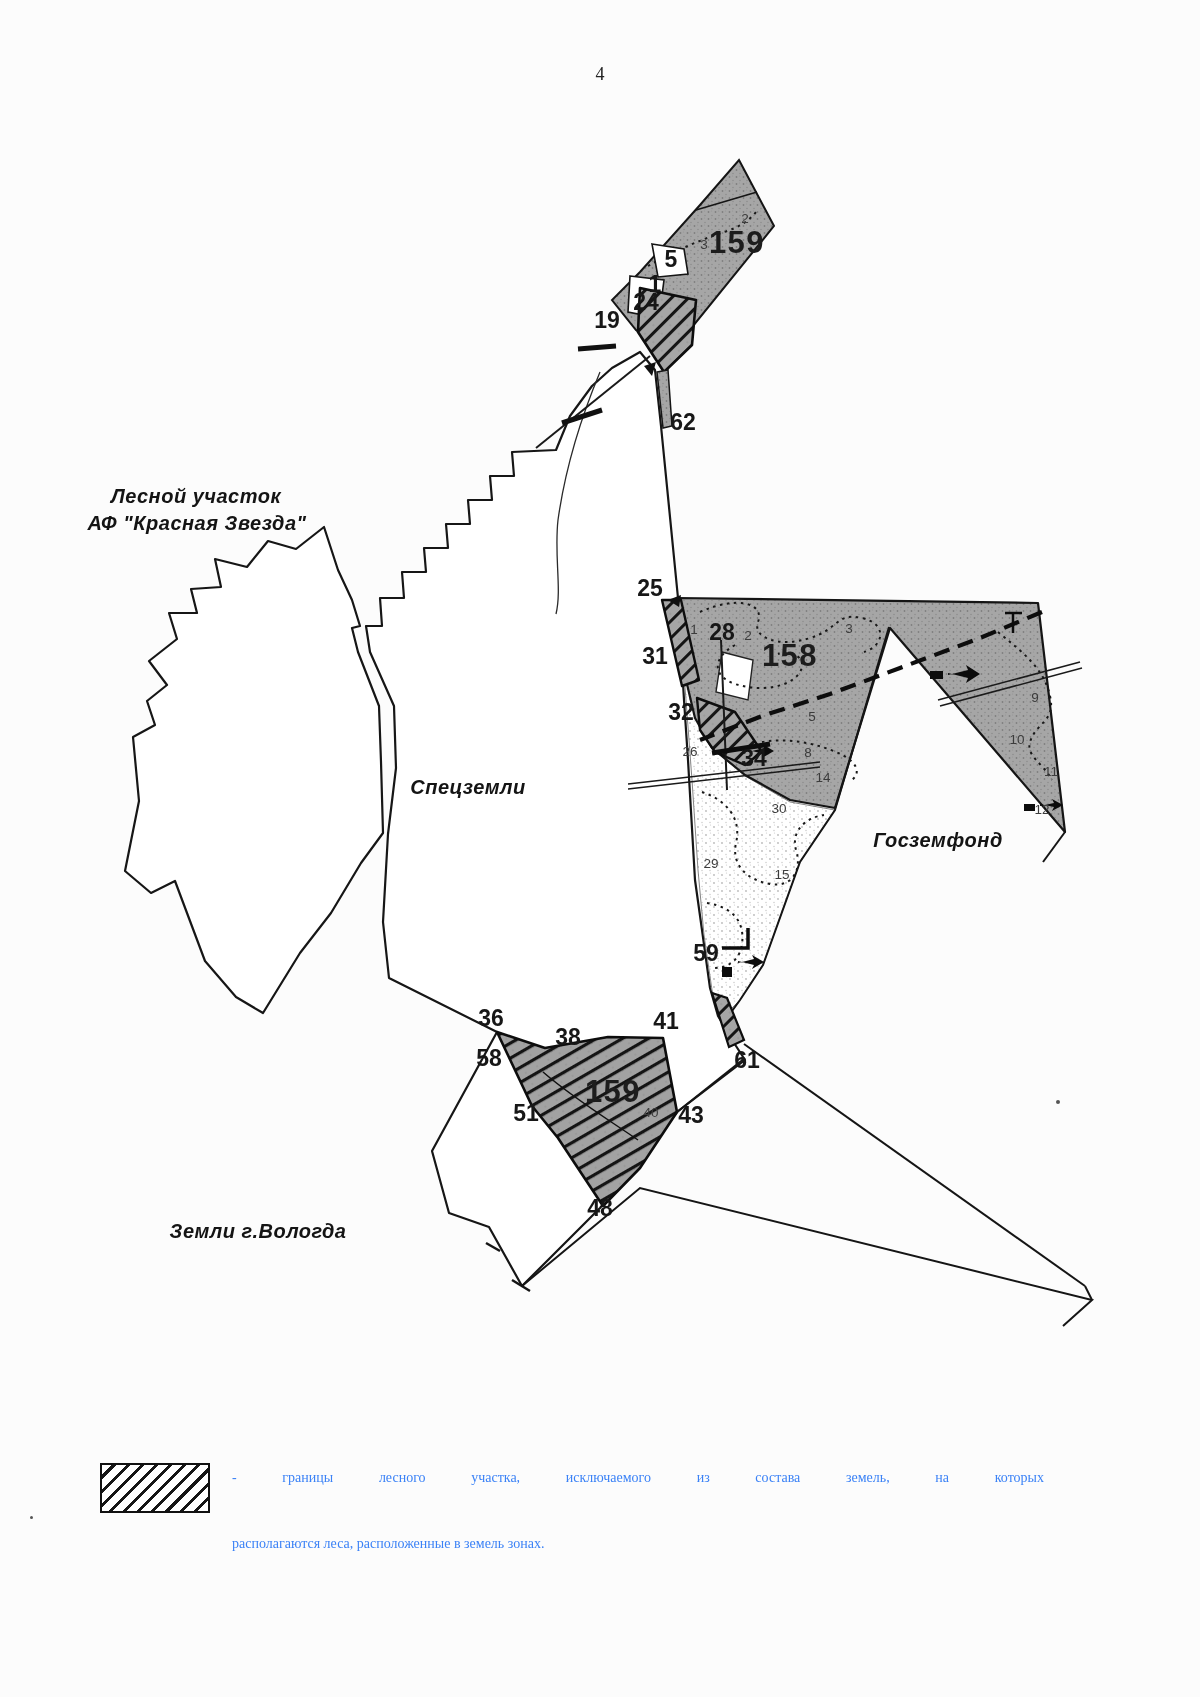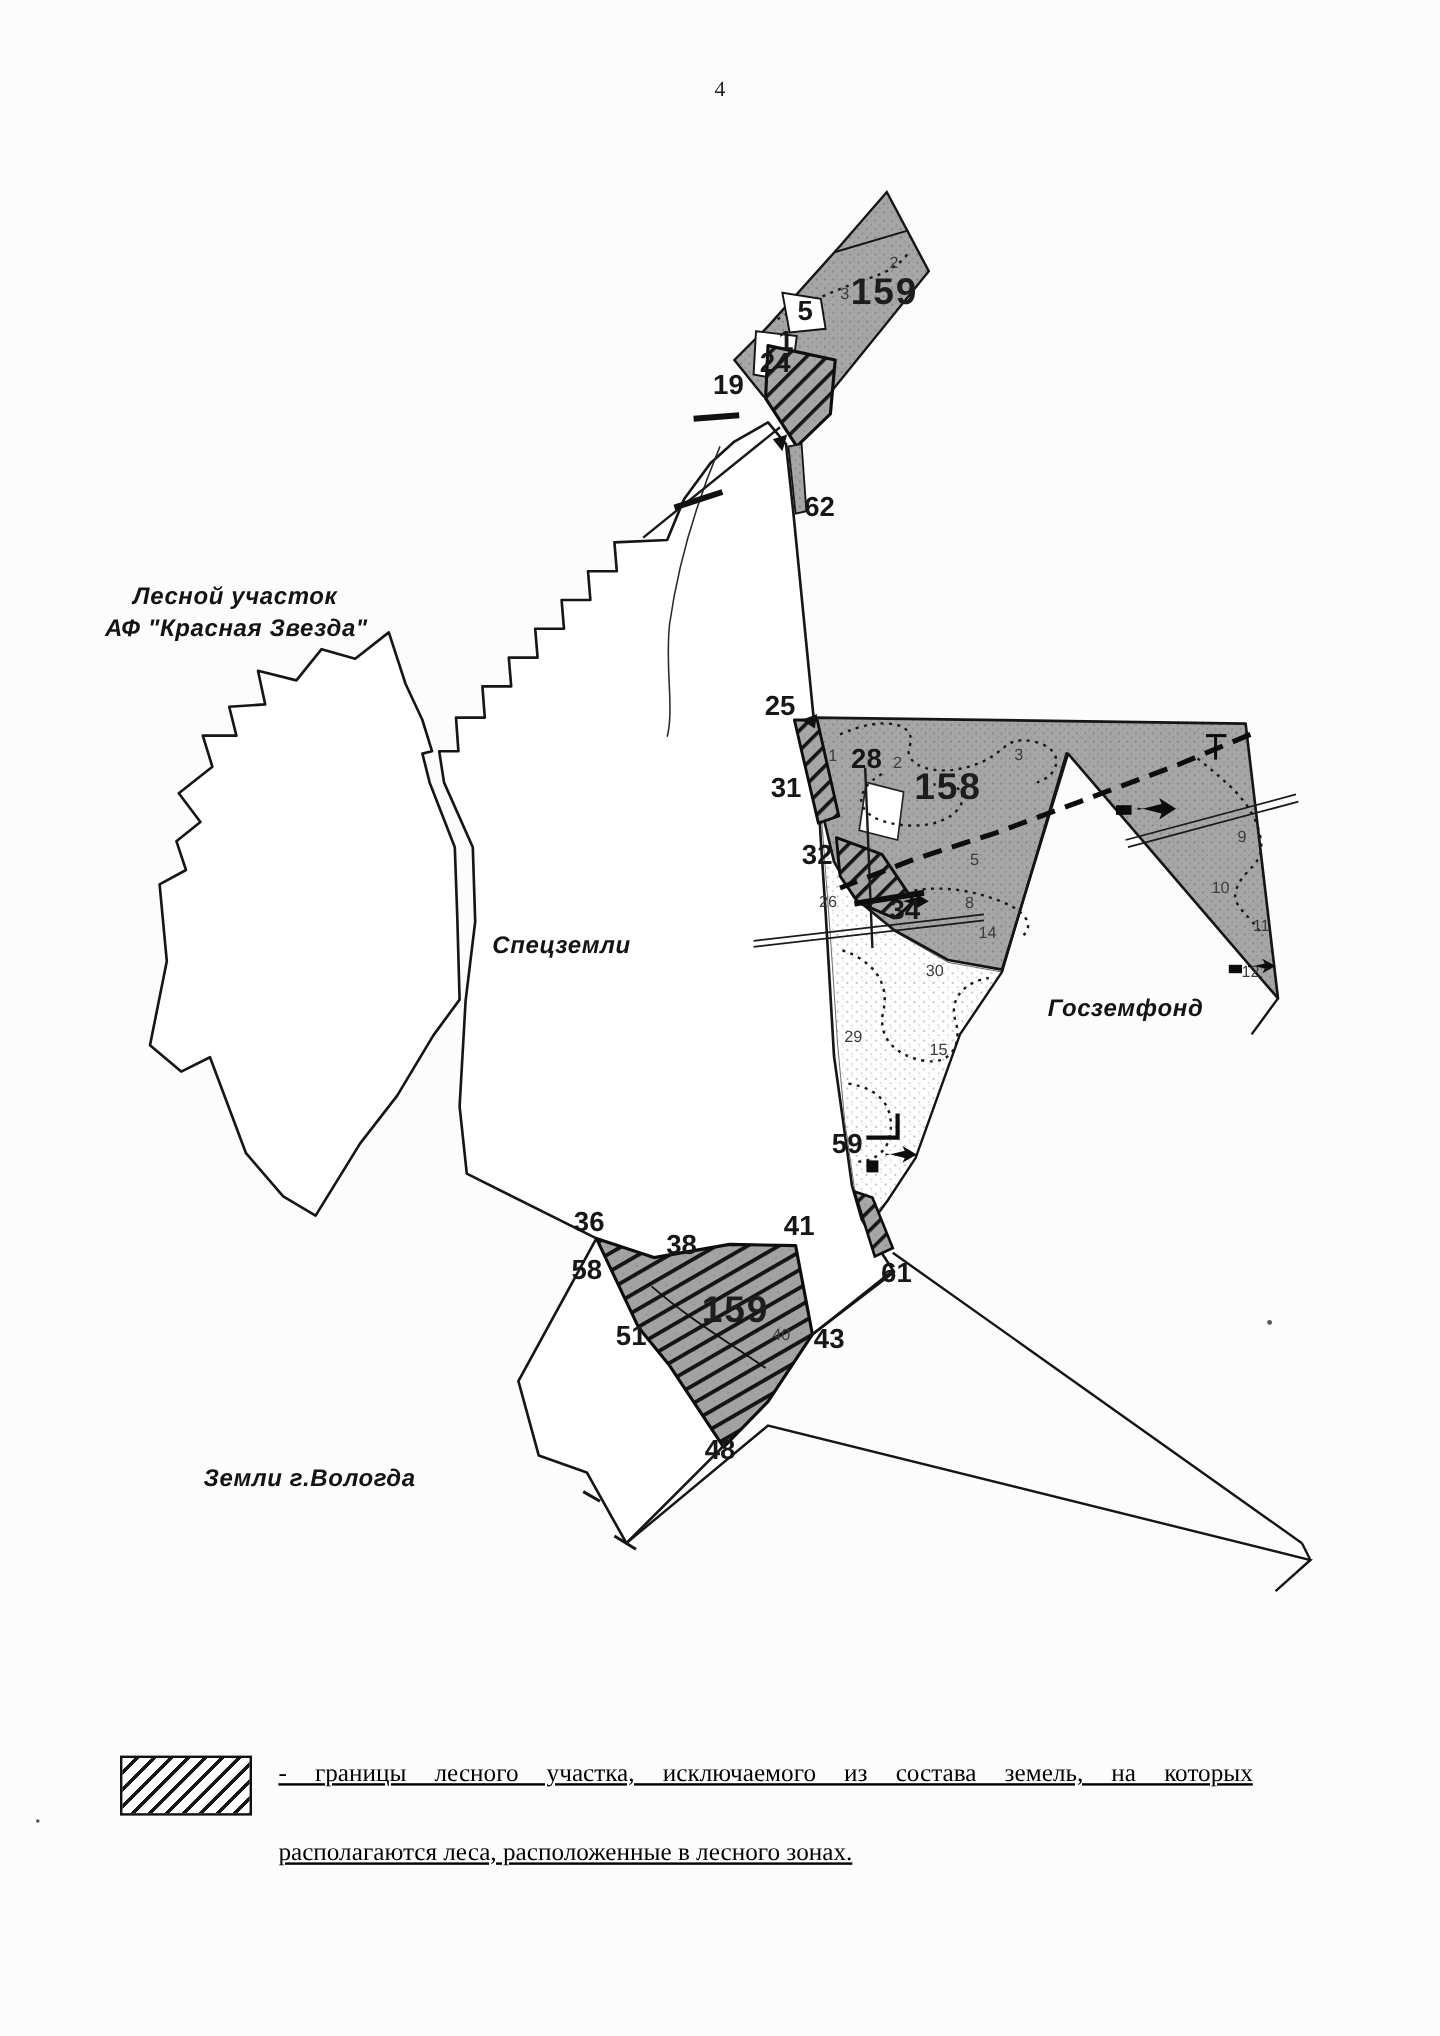--- a/index.html
+++ b/index.html
@@ -13,21 +13,21 @@
   .pt{font-weight:bold;font-size:23px;fill:#171717;text-anchor:middle;}
   .qt{font-weight:bold;font-size:31px;fill:#1d1d1d;text-anchor:middle;letter-spacing:1.5px;}
   .pc{font-size:13.5px;fill:#3c3c3c;text-anchor:middle;}
   .area{font-style:italic;font-weight:bold;font-size:20px;fill:#141414;text-anchor:middle;letter-spacing:0.5px;}
   
   #legend{position:absolute;left:0;top:0;width:1200px;height:1697px;pointer-events:none;}
   #legend-swatch{position:absolute;left:100px;top:1463px;width:106px;height:46px;
      border:2px solid #111;
      background:repeating-linear-gradient(135deg,#fff 0 7px,#161616 7px 10px);}
   #legend-text{position:absolute;left:232px;top:1461px;width:812px;
-     font-family:"Liberation Serif",serif;font-size:21px;color:#000000;line-height:33px;text-decoration:underline;}
+     font-family:"Liberation Serif",serif;font-size:14px;color:#3b82f6;line-height:33px;}
   .just{text-align:justify;}
   .just::after{content:"";display:inline-block;width:100%;}
   .speck{position:absolute;width:4px;height:4px;border-radius:50%;background:#555;}
 </style>
 </head>
 <body>
 
 <div id="page">
 
   <div id="page-number">4</div>
@@ -212,19 +212,19 @@
         <text x="1051" y="776" class="pc">11</text>
         <text x="1042" y="814" class="pc">12</text>
         <text x="651" y="1117" class="pc">40</text>
       </g>
   </svg>
 
   <div id="legend">
     <div id="legend-swatch"></div>
     <div id="legend-text">
       <div class="just">-  границы  лесного  участка,  исключаемого  из  состава  земель,  на  которых</div>
-      <div>располагаются леса, расположенные в лесного зонах.</div>
+      <div>располагаются леса, расположенные в земель зонах.</div>
     </div>
   </div>
 
   <div class="speck" style="left:1056px;top:1100px;"></div>
   <div class="speck" style="left:30px;top:1516px;width:3px;height:3px;"></div>
 </div>
 
 </body></html>

